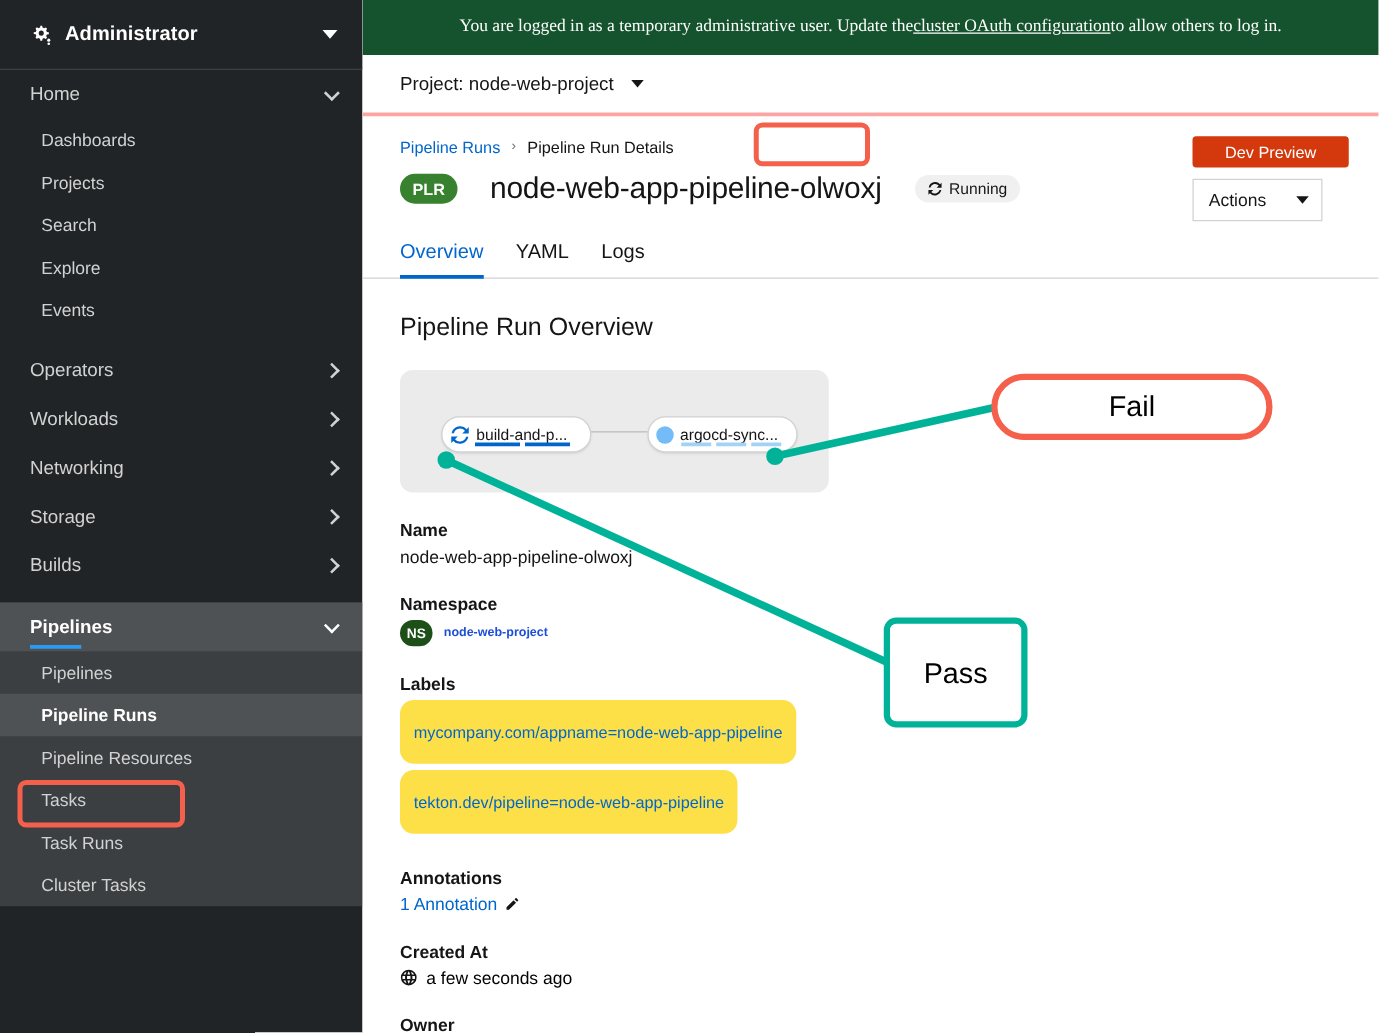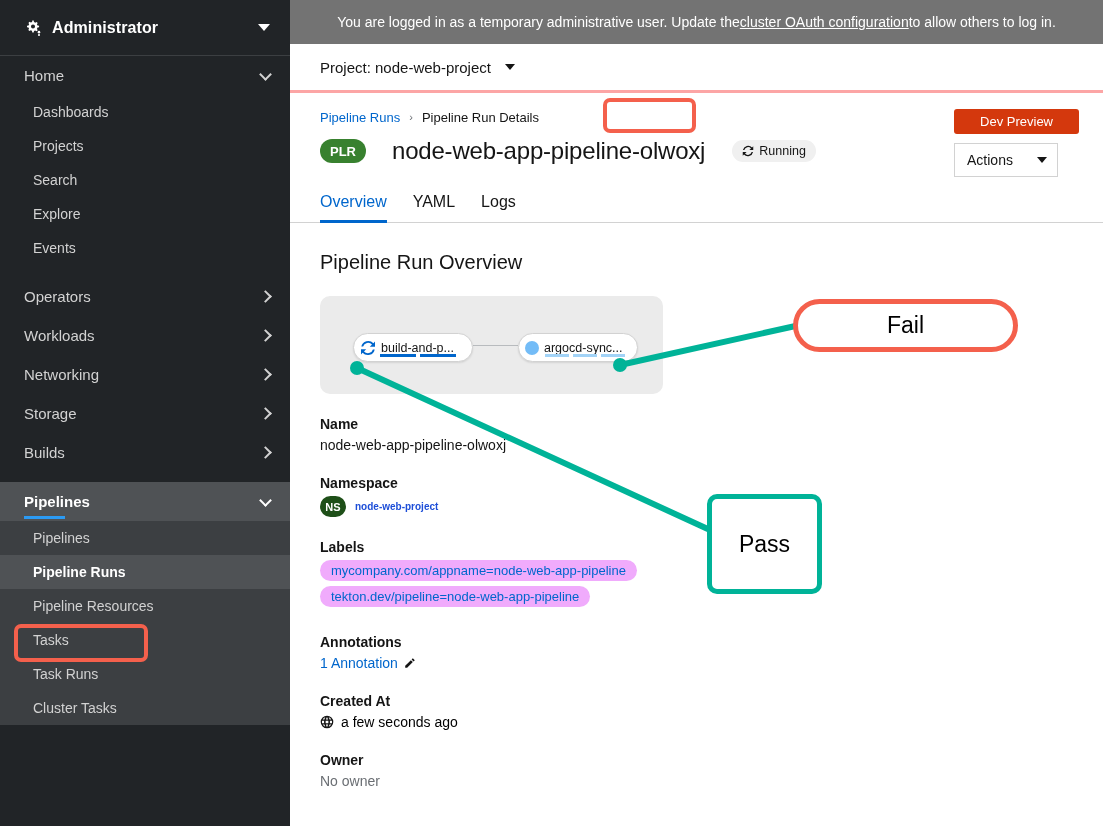--- a/index.html
+++ b/index.html
@@ -68,23 +68,24 @@
     left: 14px; top: 624px; width: 134px; height: 38px;
     border: 4px solid #f4604c; border-radius: 7px;
     pointer-events: none;
     z-index: 40;
   }
 
   
   #main { flex: 1 1 auto; height: 826px; position: relative; background: #fff; overflow: hidden; }
 
   .alert-banner {
-    height: 44px; background: #737373; color: #fff;
+    height: 44px; background: #14532d; color: #fff;
     display: flex; align-items: center; justify-content: center;
     font-size: 14px;
+    font-family: Liberation Serif, serif;
   }
   .alert-banner a { color: #fff; text-decoration: underline; }
 
   .project-bar {
     height: 49px;
     display: flex; align-items: center;
     padding: 0 30px;
     border-bottom: 3px solid #fca5a5;
     font-size: 15px; color: #151515;
   }
@@ -202,42 +203,42 @@
   .ns-badge {
     width: 26px; height: 21px; border-radius: 11px;
     background: #1e4f18; color: #fff;
     font-size: 11px; font-weight: 700;
     display: flex; align-items: center; justify-content: center;
     flex: 0 0 26px;
   }
   .ns-row a { color: #1d4ed8; text-decoration: none; font-size: 10px; margin-left: 9px; font-weight: bold; }
   .label-chips { margin-top: 5px; }
   .chip {
-    display: inline-block; background: #f0abfc; border-radius: 11px;
-    color: #06c; font-size: 13px; padding: 3px 11px; margin-bottom: 5px;
+    display: inline-block; background: #fde047; border-radius: 11px;
+    color: #06c; font-size: 13px; padding: 18px 11px; margin-bottom: 5px;
   }
   .anno-link { color: #06c; font-size: 14px; display: flex; align-items: center; gap: 5px; margin-top: 5px;}
   .pencil { width: 13px; height: 13px; display: block; }
   .globe-row { display: flex; align-items: center; gap: 7px; margin-top: 5px; font-size: 14px; }
   .globe { width: 14px; height: 14px; display: block; }
 
   
   #overlay { position: absolute; left: 0; top: 0; width: 1103px; height: 826px; pointer-events: none; z-index: 30; }
   .callout {
     position: absolute; background: #fff;
     display: flex; align-items: center; justify-content: center;
     font-size: 23px; color: #000; font-family: "Liberation Sans", sans-serif;
     z-index: 35;
   }
   .callout-fail {
     left: 793px; top: 299px; width: 225px; height: 53px;
     border: 5px solid #f4604c; border-radius: 27px;
   }
   .callout-pass {
-    left: 707px; top: 494px; width: 115px; height: 100px;
+    left: 707px; top: 494px; width: 115px; height: 88px;
     border: 5px solid #00b398; border-radius: 10px;
   }
 </style>
 </head>
 <body>
 
 <div id="app">
 
   <nav id="sidebar">
 

